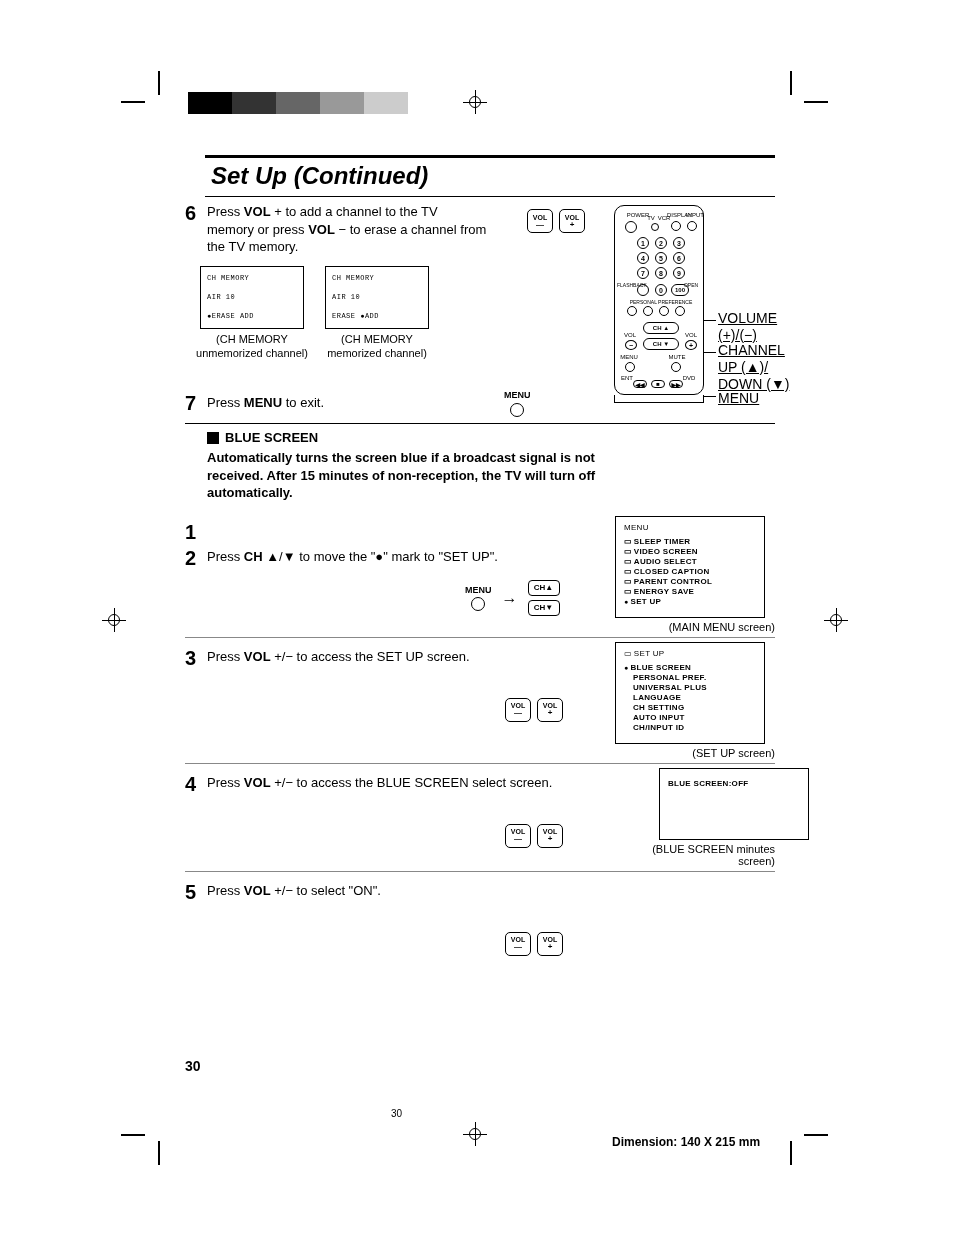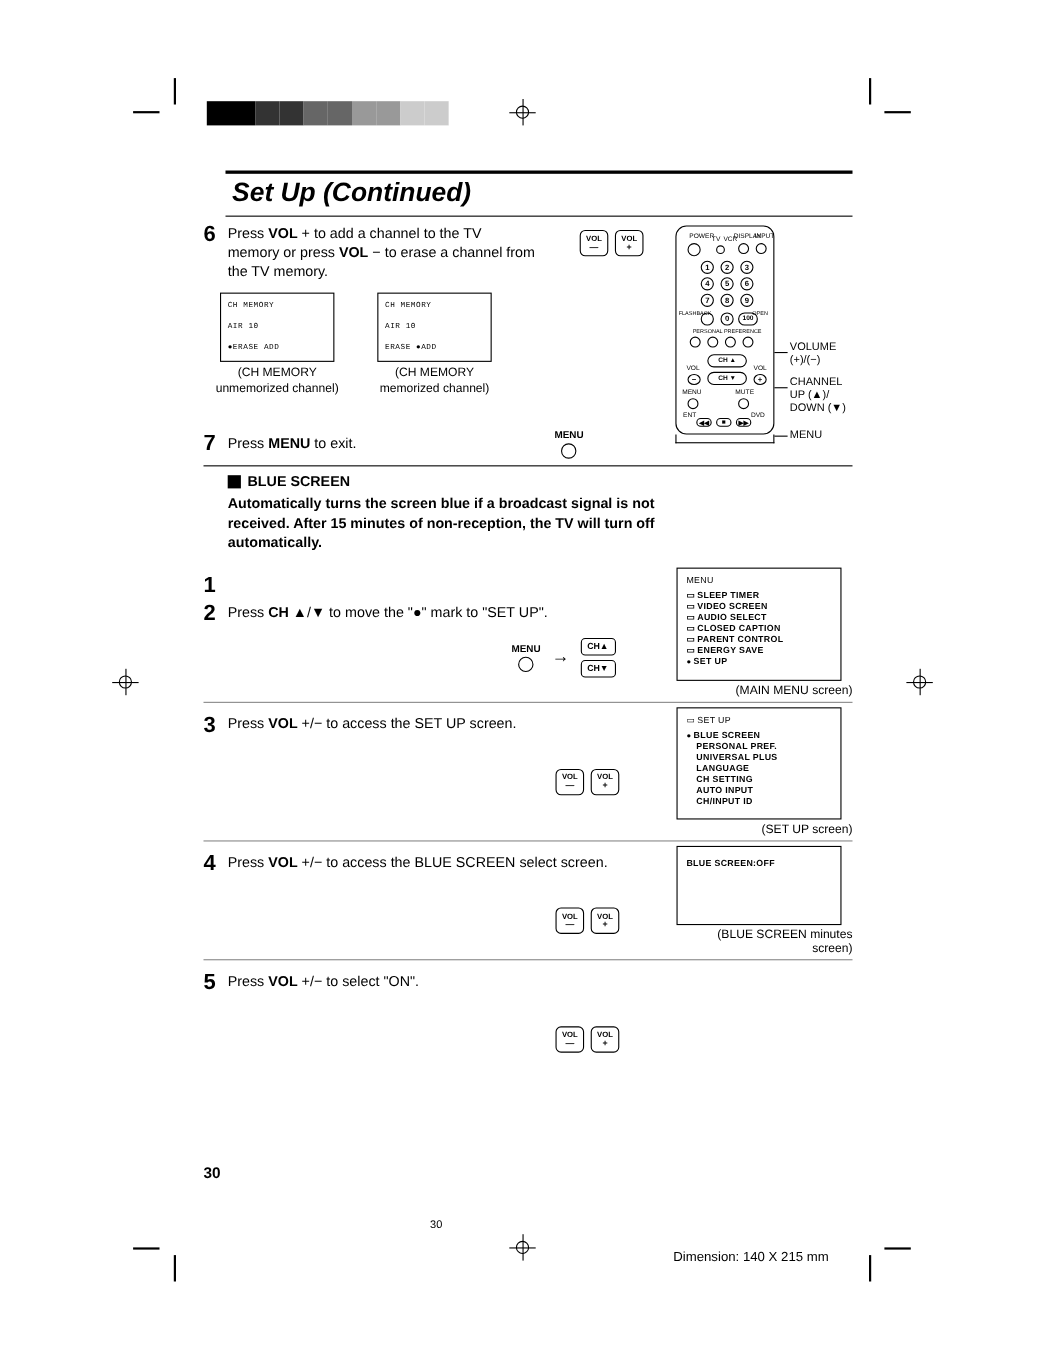--- a/index.html
+++ b/index.html
@@ -55,33 +55,33 @@
   .menuscreen .li { white-space:nowrap;font-weight:bold; }
   .menuscreen .bullet::before{content:"●"; font-size:7px; margin-right:2px;}
   .menuscreen .box::before{content:"▭"; font-size:8px; margin-right:2px; }
   .screencap { font-size:11px; text-align:right; margin-top:3px; }
   
   .remote { position:absolute; left:614px; top:205px; width:90px; height:190px; border:1.5px solid #000; border-radius:10px; }
   .remote-inner { position:absolute; inset:6px; }
   .rbtn { position:absolute; border:1px solid #000; border-radius:50%; display:flex; align-items:center; justify-content:center; font-size:7px; font-weight:bold;}
   .rlabel { position:absolute; font-size:6px; text-align:center; width:30px;}
   .pill { border-radius:7px !important; }
-  .remote-callout { position:absolute; font-size:10px; line-height:1.2; }
+  .remote-callout { position:absolute; font-size:14px; line-height:1.2;text-decoration:underline; }
   .callout-line { position:absolute; background:#000; height:1px; }
   
   .pagenum-bold { position:absolute; left:185px; top:1058px; font-weight:bold; font-size:14px; }
   .pagenum-small { position:absolute; left:391px; top:1108px; font-size:10px; }
   
   .blksq { display:inline-block; width:12px; height:12px; background:#000; vertical-align:middle; margin-right:6px; position:relative; top:-1px;}
   
   .row6 { position:relative; }
   .mid-arrows { display:flex; flex-direction:column; align-items:center; font-size:11px; line-height:1.2; }
   .mid-arrows .lbl { font-weight:bold; font-size:12px;}
   .longarrow { font-size:14px; letter-spacing:-2px; }
-  .dimtext { position:absolute; left:612px; top:1135px; font-size:12px; }
+  .dimtext { position:absolute; left:612px; top:1135px; font-size:12px;font-weight:bold; }
 </style>
 </head>
 <body>
 
 <div class="page">
 
   <div class="crop" style="left:121px;top:101px;width:24px;height:1.5px"></div>
   <div class="crop" style="left:158px;top:71px;width:1.5px;height:24px"></div>
 
   <div class="crop" style="left:804px;top:101px;width:24px;height:1.5px"></div>
@@ -159,21 +159,21 @@
           <div class="volbtn">
               <span style="font-size:7px">VOL</span>
               <span>—</span>
             </div>
           <div class="volbtn">
               <span style="font-size:7px">VOL</span>
               <span>+</span>
             </div>
         </div>
 
-        <div style="display:flex; align-items:flex-start; gap:18px; margin-top:10px; margin-left:-20px;">
+        <div style="display:flex; align-items:flex-start; gap:0; margin-top:10px; margin-left:-20px;">
           <div style="display:flex; flex-direction:column; align-items:center;">
             <div class="tvscreen">
               <div class="row">CH MEMORY</div>
               <div class="row" style="margin-top:8px">AIR 10</div>
               <div class="row" style="margin-top:8px">●ERASE    ADD</div>
             </div>
             <div class="caption" style="width:130px;">(CH MEMORY<br>unmemorized channel)</div>
           </div>
 
 
@@ -290,21 +290,21 @@
               <span style="font-size:7px">VOL</span>
               <span>—</span>
             </div>
           <div class="volbtn">
               <span style="font-size:7px">VOL</span>
               <span>+</span>
             </div>
         </div>
       </div>
       <div style="width:160px;">
-        <div class="menuscreen" style="height:72px;">
+        <div class="menuscreen" style="height:72px;margin-left:44px;">
           <div class="li" style="margin-top:4px;">BLUE SCREEN:OFF</div>
         </div>
         <div class="screencap">(BLUE SCREEN minutes screen)</div>
       </div>
     </div>
 
     <div class="thinrule"></div>
 
     <div style="display:flex;">
       <div style="flex:1;">

